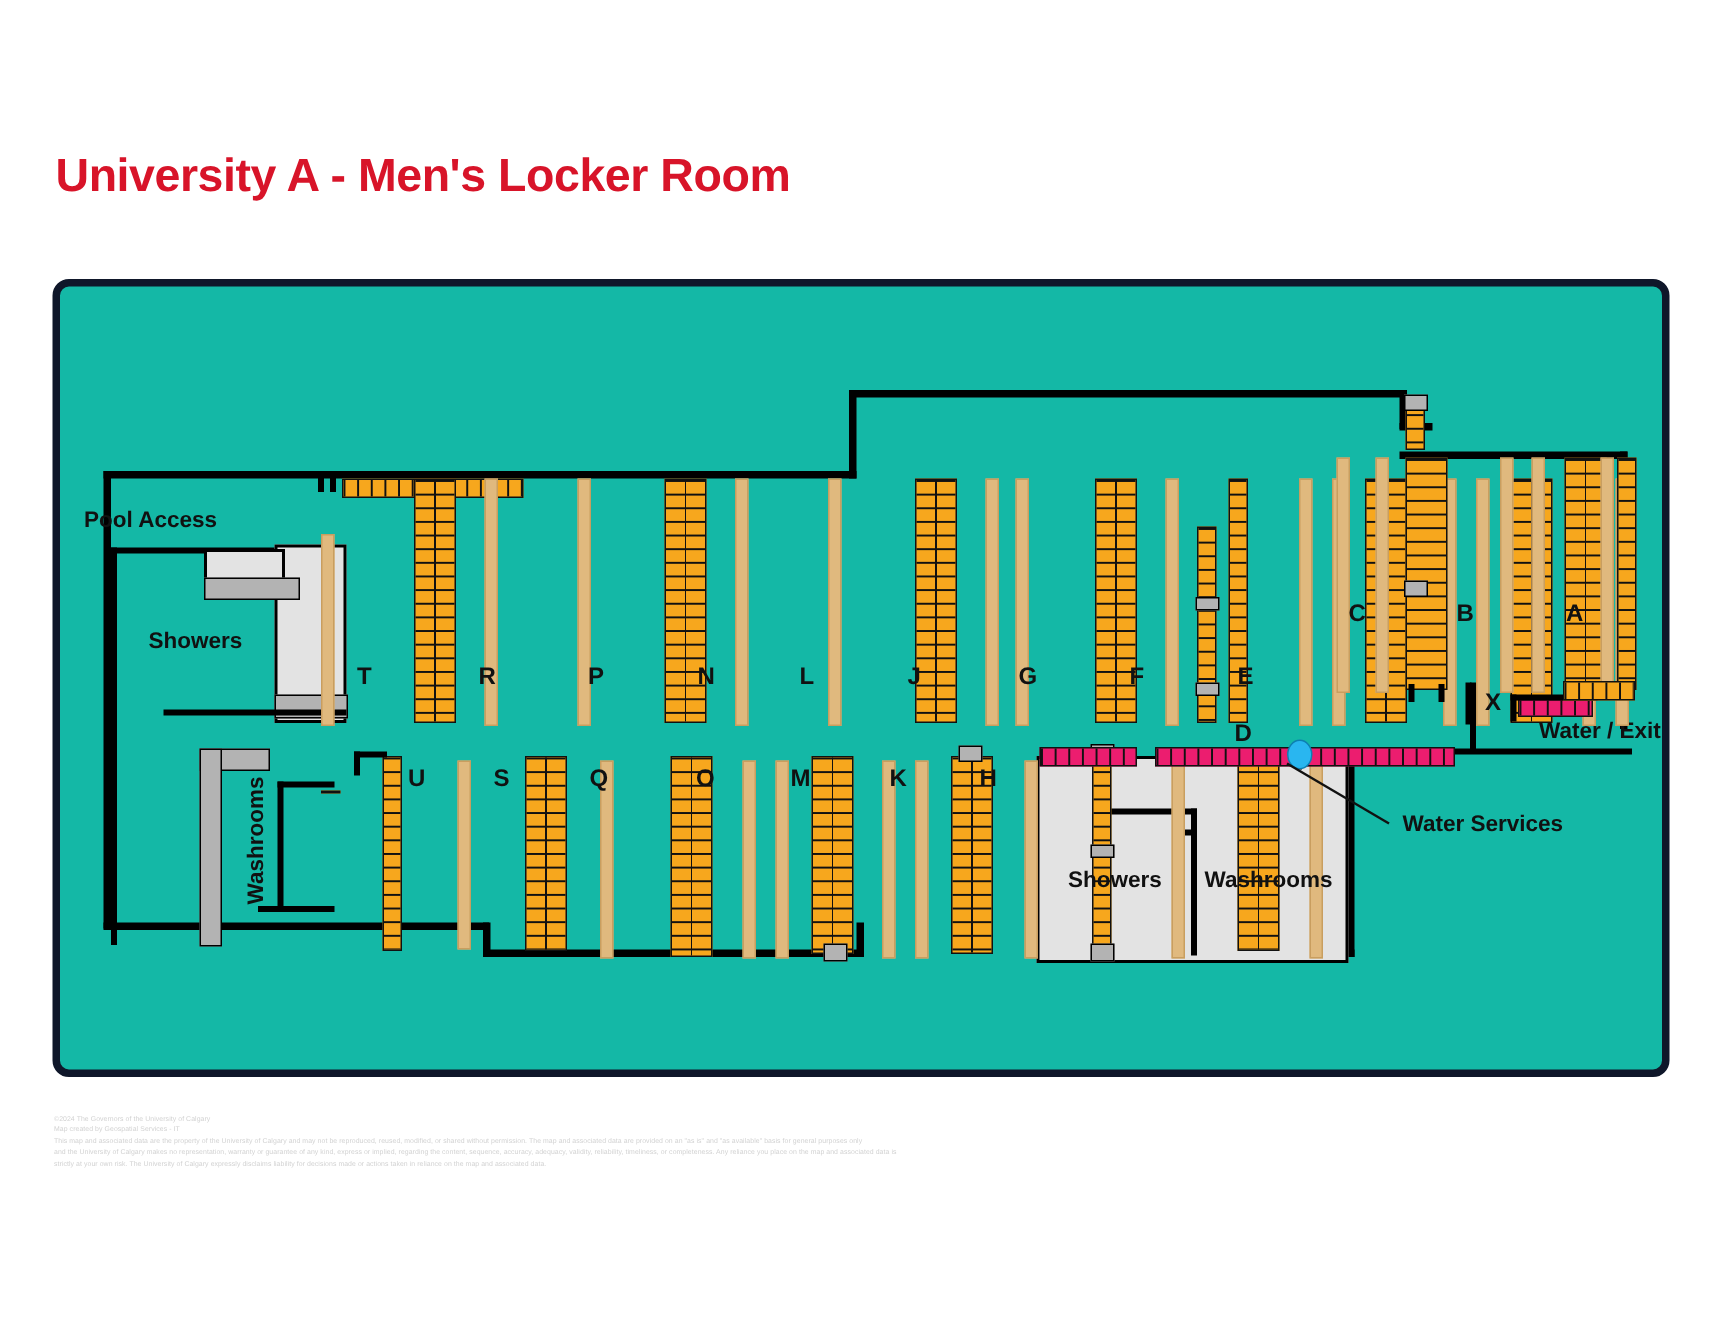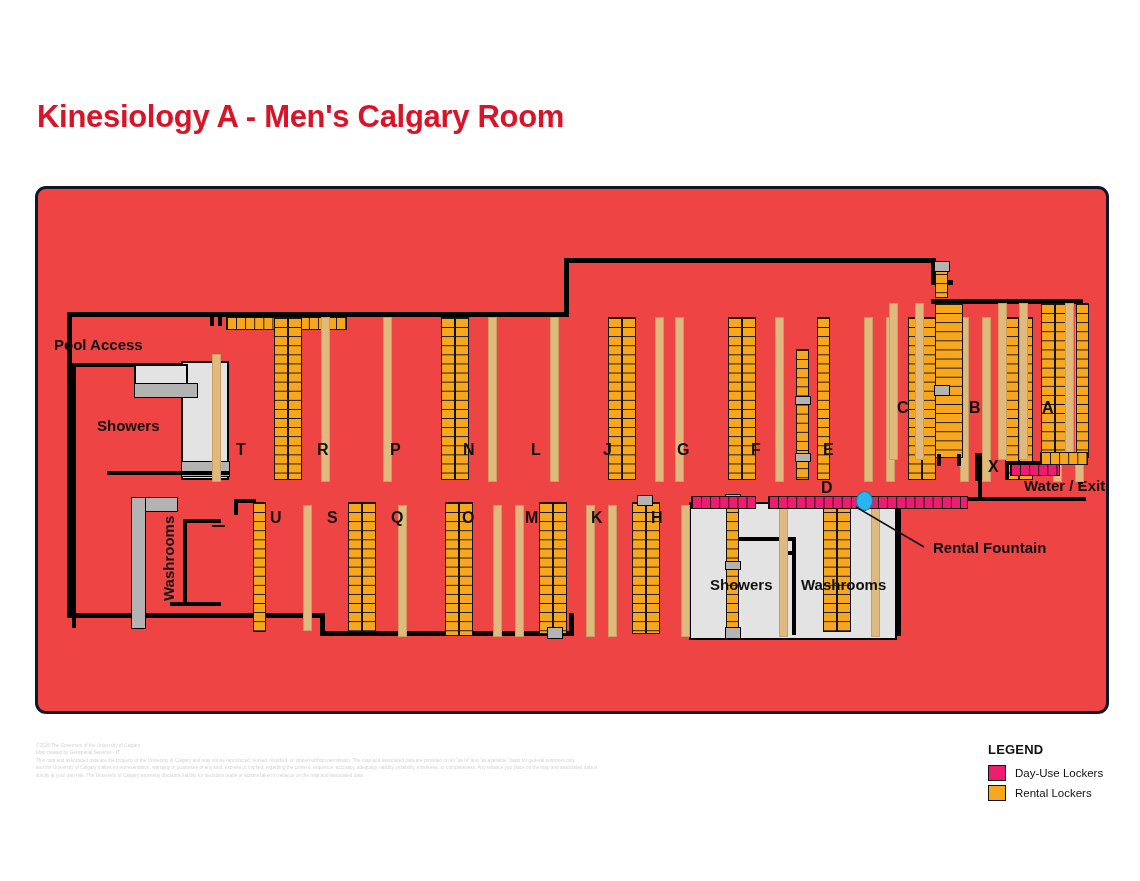--- a/index.html
+++ b/index.html
@@ -19,21 +19,21 @@
   }
   #logo{position:absolute;left:952px;top:97px;width:152px;height:48px;display:flex;align-items:center;gap:9px;}
   #crest{width:40px;height:46px;flex:0 0 auto;}
   #logo-text{display:flex;flex-direction:column;justify-content:center;line-height:1;}
   #logo-l1{font-size:13.5px;font-weight:bold;letter-spacing:1.2px;color:#1b1b1b;}
   #logo-l2{font-size:24px;font-weight:bold;letter-spacing:.2px;color:#1b1b1b;margin-top:1px;}
 
   
   #map{
     position:absolute;left:35px;top:186px;width:1068px;height:522px;
-    background:#ef4444;border:3px solid #0f172a;border-radius:11px;overflow:hidden;
+    background:#14b8a6;border:5px solid #0f172a;border-radius:11px;overflow:hidden;
   }
   #plan{position:absolute;left:0;top:0;width:1068px;height:522px;}
 
   
   .wall{position:absolute;background:#000;}
   .room{position:absolute;background:#e3e3e3;border:2.5px solid #000;}
   .thin{position:absolute;background:#000;}
   .grayblk{position:absolute;background:#b3b3b3;border:1.6px solid #000;}
   .bench{position:absolute;background:#e0b97e;border:1px solid #c99e5f;}
   .bank{position:absolute;border:1.4px solid #111;box-sizing:border-box;
@@ -62,21 +62,21 @@
   #legend-title{font-size:13px;font-weight:bold;color:#111;margin-bottom:8px;letter-spacing:.2px;}
   .leg-row{display:flex;align-items:center;gap:9px;margin-bottom:4px;}
   .leg-sw{width:16px;height:14px;border:1.3px solid #111;flex:0 0 auto;}
   .leg-tx{font-size:11.5px;color:#111;}
 </style>
 </head>
 <body>
 
 <div id="page">
 
-  <div id="title">Kinesiology A - Men's Calgary Room</div>
+  <div id="title">University A - Men's Locker Room</div>
 
 
   <div id="map">
     <div id="plan">
 
       <div class="wall" style="left:29px;top:123px;width:502px;height:5px;"></div>
       <div class="wall" style="left:526px;top:69px;width:5px;height:59px;"></div>
       <div class="wall" style="left:526px;top:69px;width:372px;height:5px;"></div>
       <div class="wall" style="left:893px;top:69px;width:5px;height:26px;"></div>
       <div class="wall" style="left:893px;top:91px;width:22px;height:5px;"></div>
@@ -200,21 +200,21 @@
       <div class="bench" style="left:981px;top:114px;width:7px;height:155px;"></div>
       <div class="bank v2" style="left:1003px;top:114px;width:28px;height:155px;"></div>
 
       <div class="lbl" style="left:16px;top:147px;">Pool Access</div>
       <div class="lbl" style="left:59px;top:228px;">Showers</div>
       <div class="vlbl" style="left:122px;top:412px;">Washrooms</div>
       <div class="lbl" style="left:672px;top:387px;">Showers</div>
       <div class="lbl" style="left:763px;top:387px;">Washrooms</div>
 
       <div class="lbl" style="left:986px;top:288px;">Water / Exit</div>
-      <div class="lbl" style="left:895px;top:350px;">Rental Fountain</div>
+      <div class="lbl" style="left:895px;top:350px;">Water Services</div>
 
       <div class="rowlbl" style="left:198px;top:252px;">T</div>
       <div class="rowlbl" style="left:279px;top:252px;">R</div>
       <div class="rowlbl" style="left:352px;top:252px;">P</div>
       <div class="rowlbl" style="left:425px;top:252px;">N</div>
       <div class="rowlbl" style="left:493px;top:252px;">L</div>
       <div class="rowlbl" style="left:565px;top:252px;">J</div>
       <div class="rowlbl" style="left:639px;top:252px;">G</div>
       <div class="rowlbl" style="left:713px;top:252px;">F</div>
       <div class="rowlbl" style="left:785px;top:252px;">E</div>
@@ -241,25 +241,14 @@
   </div>
 
   <div id="copy">
     <div>©2024 The Governors of the University of Calgary</div>
     <div>Map created by Geospatial Services - IT</div>
     <div>This map and associated data are the property of the University of Calgary and may not be reproduced, reused, modified, or shared without permission. The map and associated data are provided on an "as is" and "as available" basis for general purposes only</div>
     <div>and the University of Calgary makes no representation, warranty or guarantee of any kind, express or implied, regarding the content, sequence, accuracy, adequacy, validity, reliability, timeliness, or completeness. Any reliance you place on the map and associated data is</div>
     <div>strictly at your own risk. The University of Calgary expressly disclaims liability for decisions made or actions taken in reliance on the map and associated data.</div>
   </div>
 
-  <div id="legend">
-    <div id="legend-title">LEGEND</div>
-    <div class="leg-row">
-      <span class="leg-sw" style="background:#ec1d6f;"></span>
-      <span class="leg-tx">Day-Use Lockers</span>
-    </div>
-    <div class="leg-row">
-      <span class="leg-sw" style="background:#f7a71d;"></span>
-      <span class="leg-tx">Rental Lockers</span>
-    </div>
-  </div>
 
 </div>
 
 </body></html>

